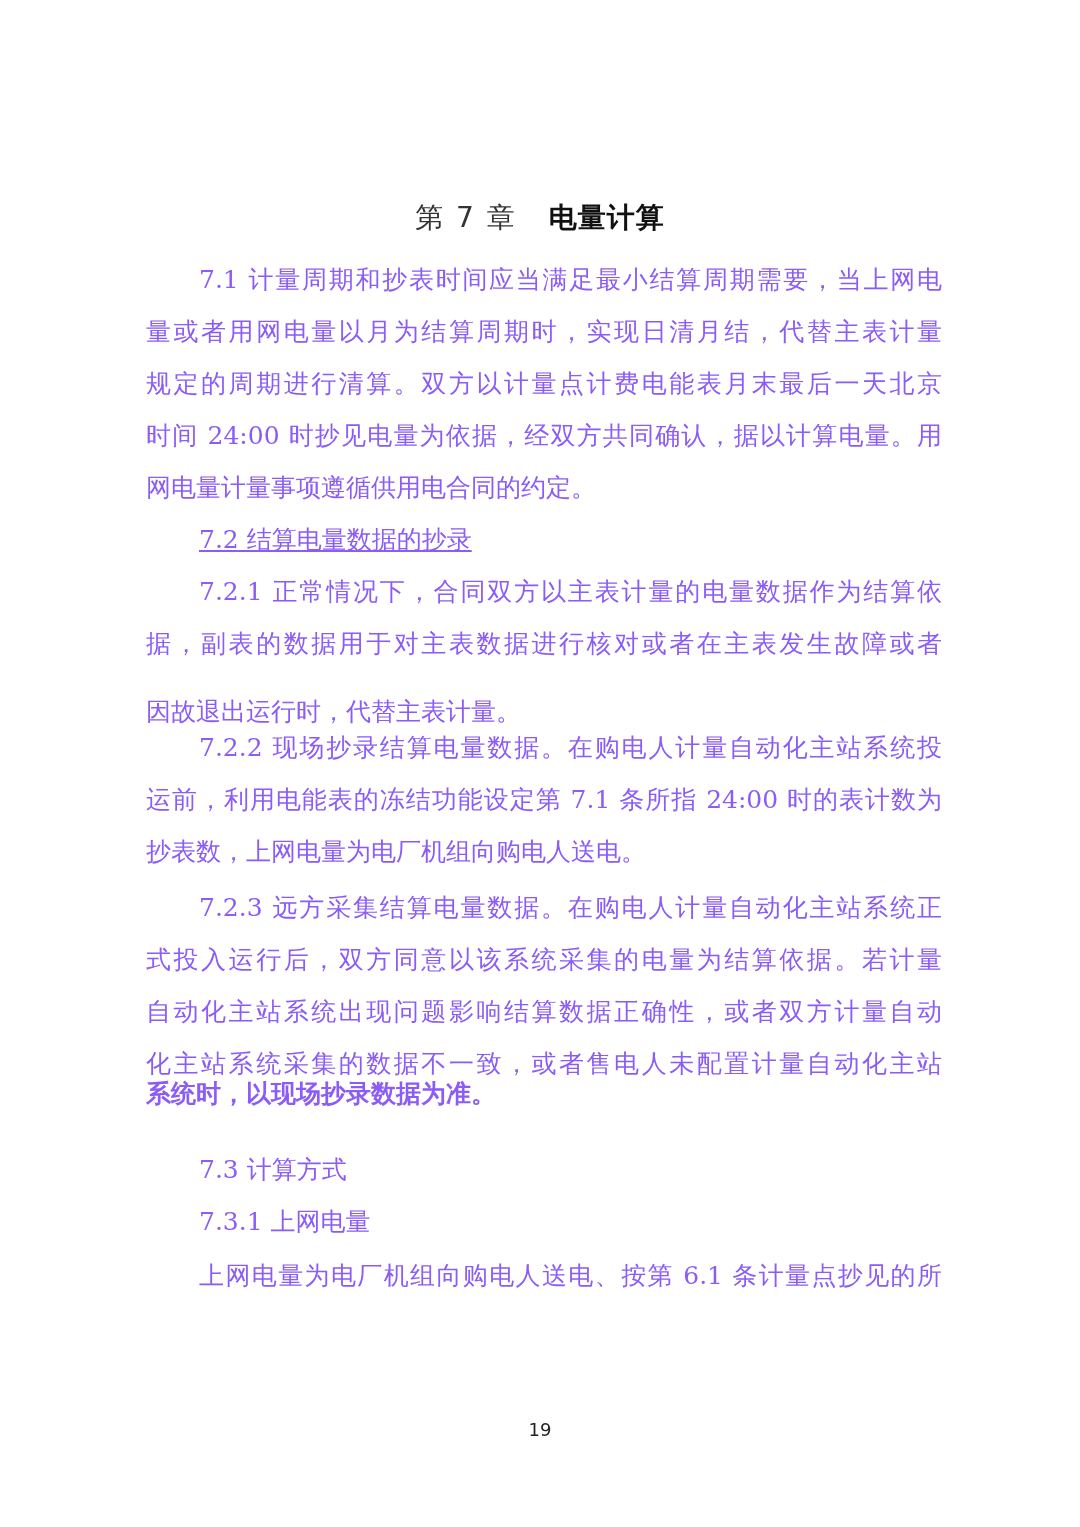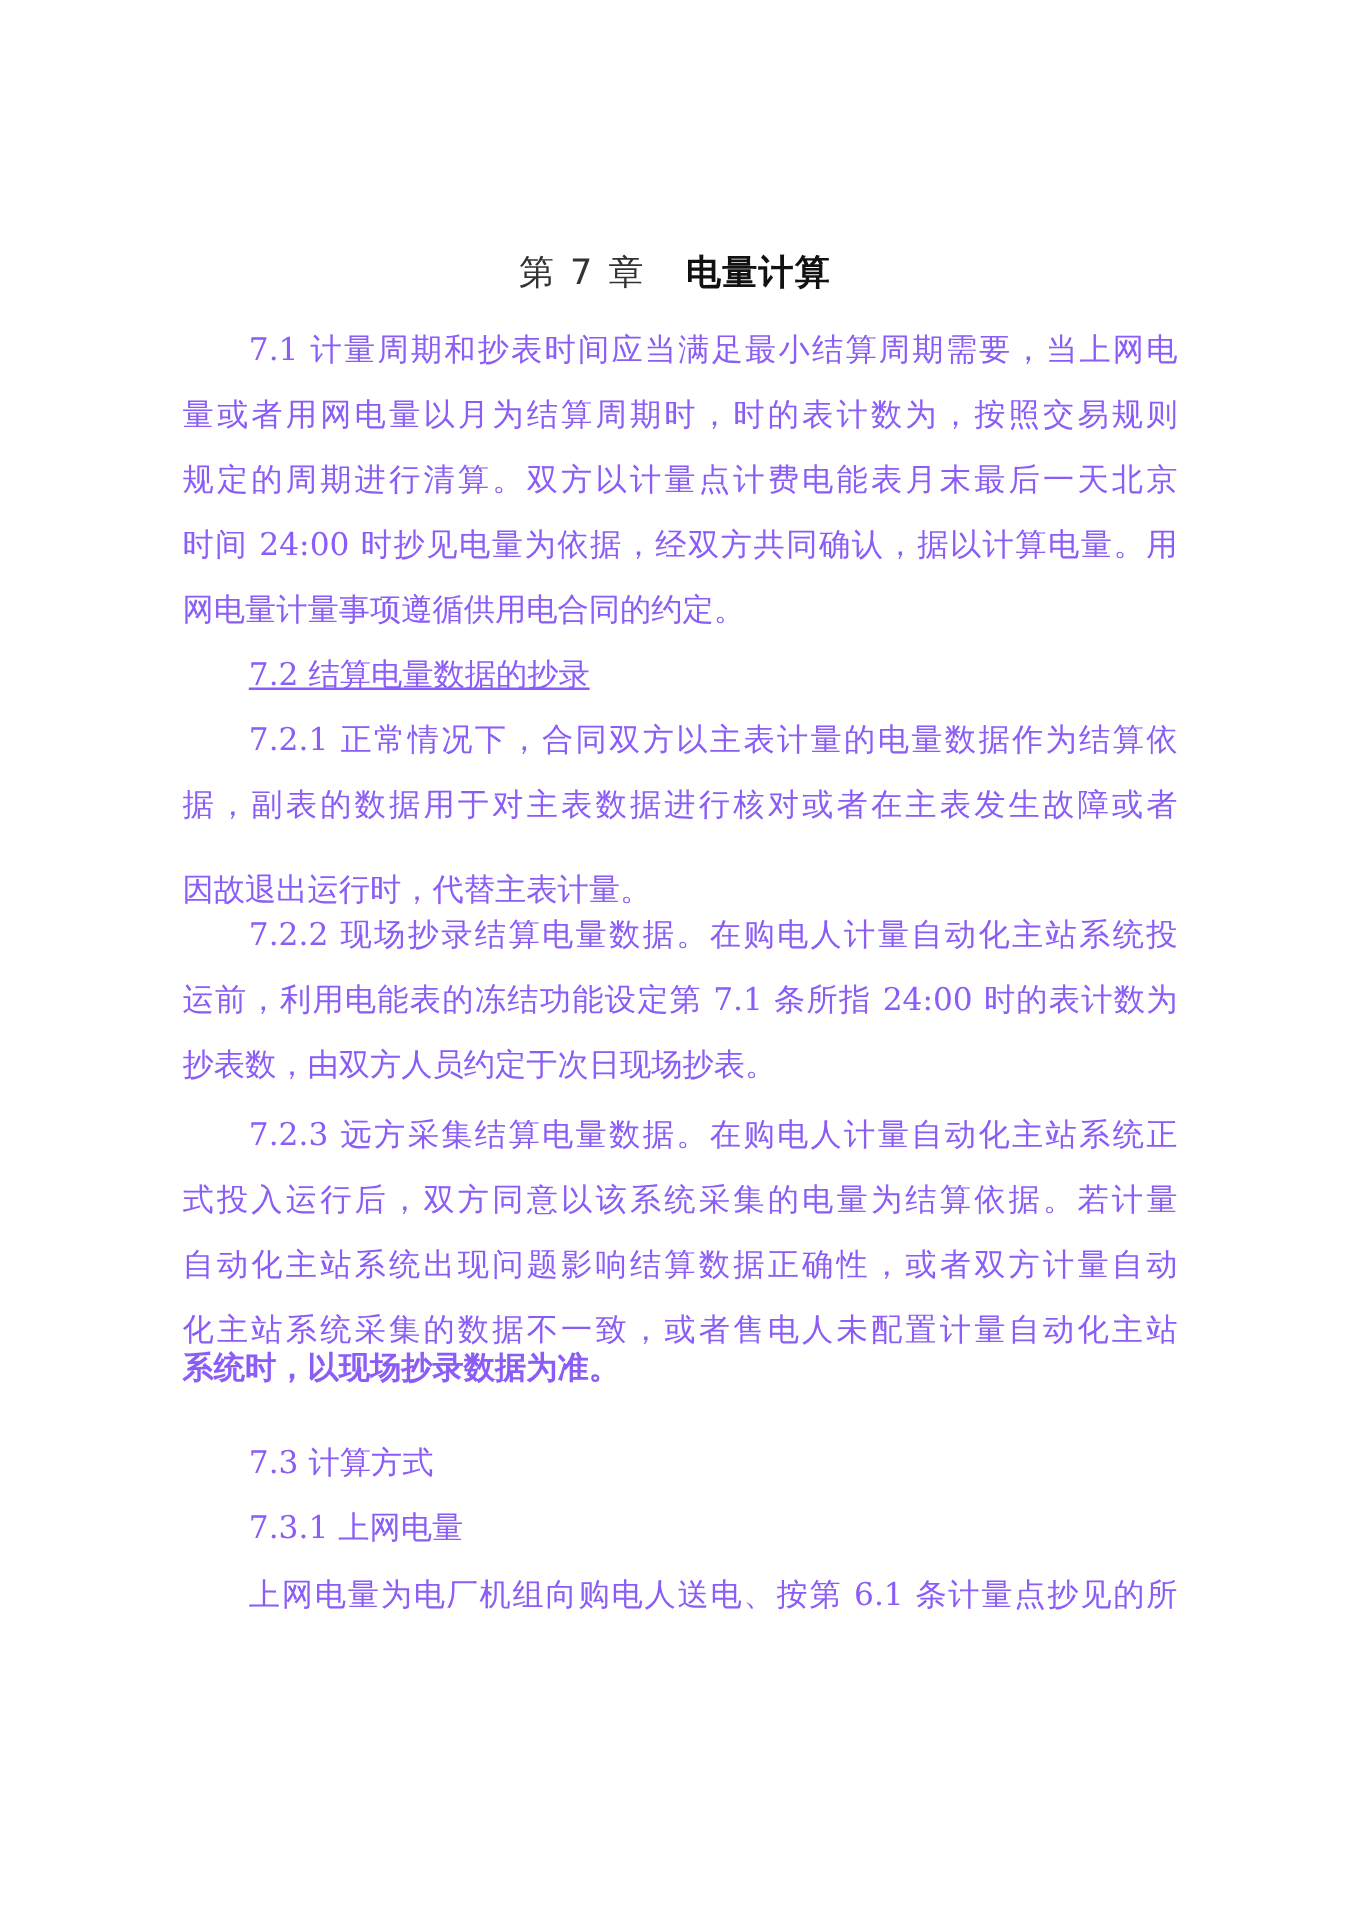--- a/index.html
+++ b/index.html
@@ -79,35 +79,36 @@
 <body>
 
 <div class="page">
 
   <div class="chapter-title">
     <span class="num">第 7 章</span><span class="name">电量计算</span>
   </div>
 
   <div id="body-lines">
       <div class="line indent" style="top: 260px;">7.1 计量周期和抄表时间应当满足最小结算周期需要，当上网电</div>
-      <div class="line" style="top: 312px;">量或者用网电量以月为结算周期时，时的表计数为，按照交易规则</div>
+      <div class="line" style="top: 312px;">量或者用网电量以月为结算周期时，实现日清月结，代替主表计量</div>
       <div class="line" style="top: 364px;">规定的周期进行清算。双方以计量点计费电能表月末最后一天北京</div>
       <div class="line" style="top: 416px;">时间 24:00 时抄见电量为依据，经双方共同确认，据以计算电量。用</div>
       <div class="line last" style="top: 468px;">网电量计量事项遵循供用电合同的约定。</div>
       <div class="line indent last" style="top: 520px; text-decoration: underline;">7.2 结算电量数据的抄录</div>
       <div class="line indent" style="top: 572px;">7.2.1 正常情况下，合同双方以主表计量的电量数据作为结算依</div>
       <div class="line" style="top: 624px;">据，副表的数据用于对主表数据进行核对或者在主表发生故障或者</div>
       <div class="line last" style="top: 676px; margin-top: 16px;">因故退出运行时，代替主表计量。</div>
       <div class="line indent" style="top: 728px;">7.2.2 现场抄录结算电量数据。在购电人计量自动化主站系统投</div>
       <div class="line" style="top: 780px;">运前，利用电能表的冻结功能设定第 7.1 条所指 24:00 时的表计数为</div>
-      <div class="line last" style="top: 832px;">抄表数，由双方人员约定于次日现场抄表。</div>
+      <div class="line last" style="top: 832px;">抄表数，上网电量为电厂机组向购电人送电。</div>
       <div class="line indent" style="top: 888px;">7.2.3 远方采集结算电量数据。在购电人计量自动化主站系统正</div>
       <div class="line" style="top: 940px;">式投入运行后，双方同意以该系统采集的电量为结算依据。若计量</div>
       <div class="line" style="top: 992px;">自动化主站系统出现问题影响结算数据正确性，或者双方计量自动</div>
       <div class="line" style="top: 1044px;">化主站系统采集的数据不一致，或者售电人未配置计量自动化主站</div>
       <div class="line last" style="top: 1074px; font-weight: bold;">系统时，以现场抄录数据为准。</div>
       <div class="line indent last" style="top: 1150px;">7.3 计算方式</div>
       <div class="line indent last" style="top: 1202px;">7.3.1 上网电量</div>
       <div class="line indent" style="top: 1256px;">上网电量为电厂机组向购电人送电、按第 6.1 条计量点抄见的所</div>
     </div>
 
+  <div class="page-number">19</div>
 
 </div>
 
 </body></html>

